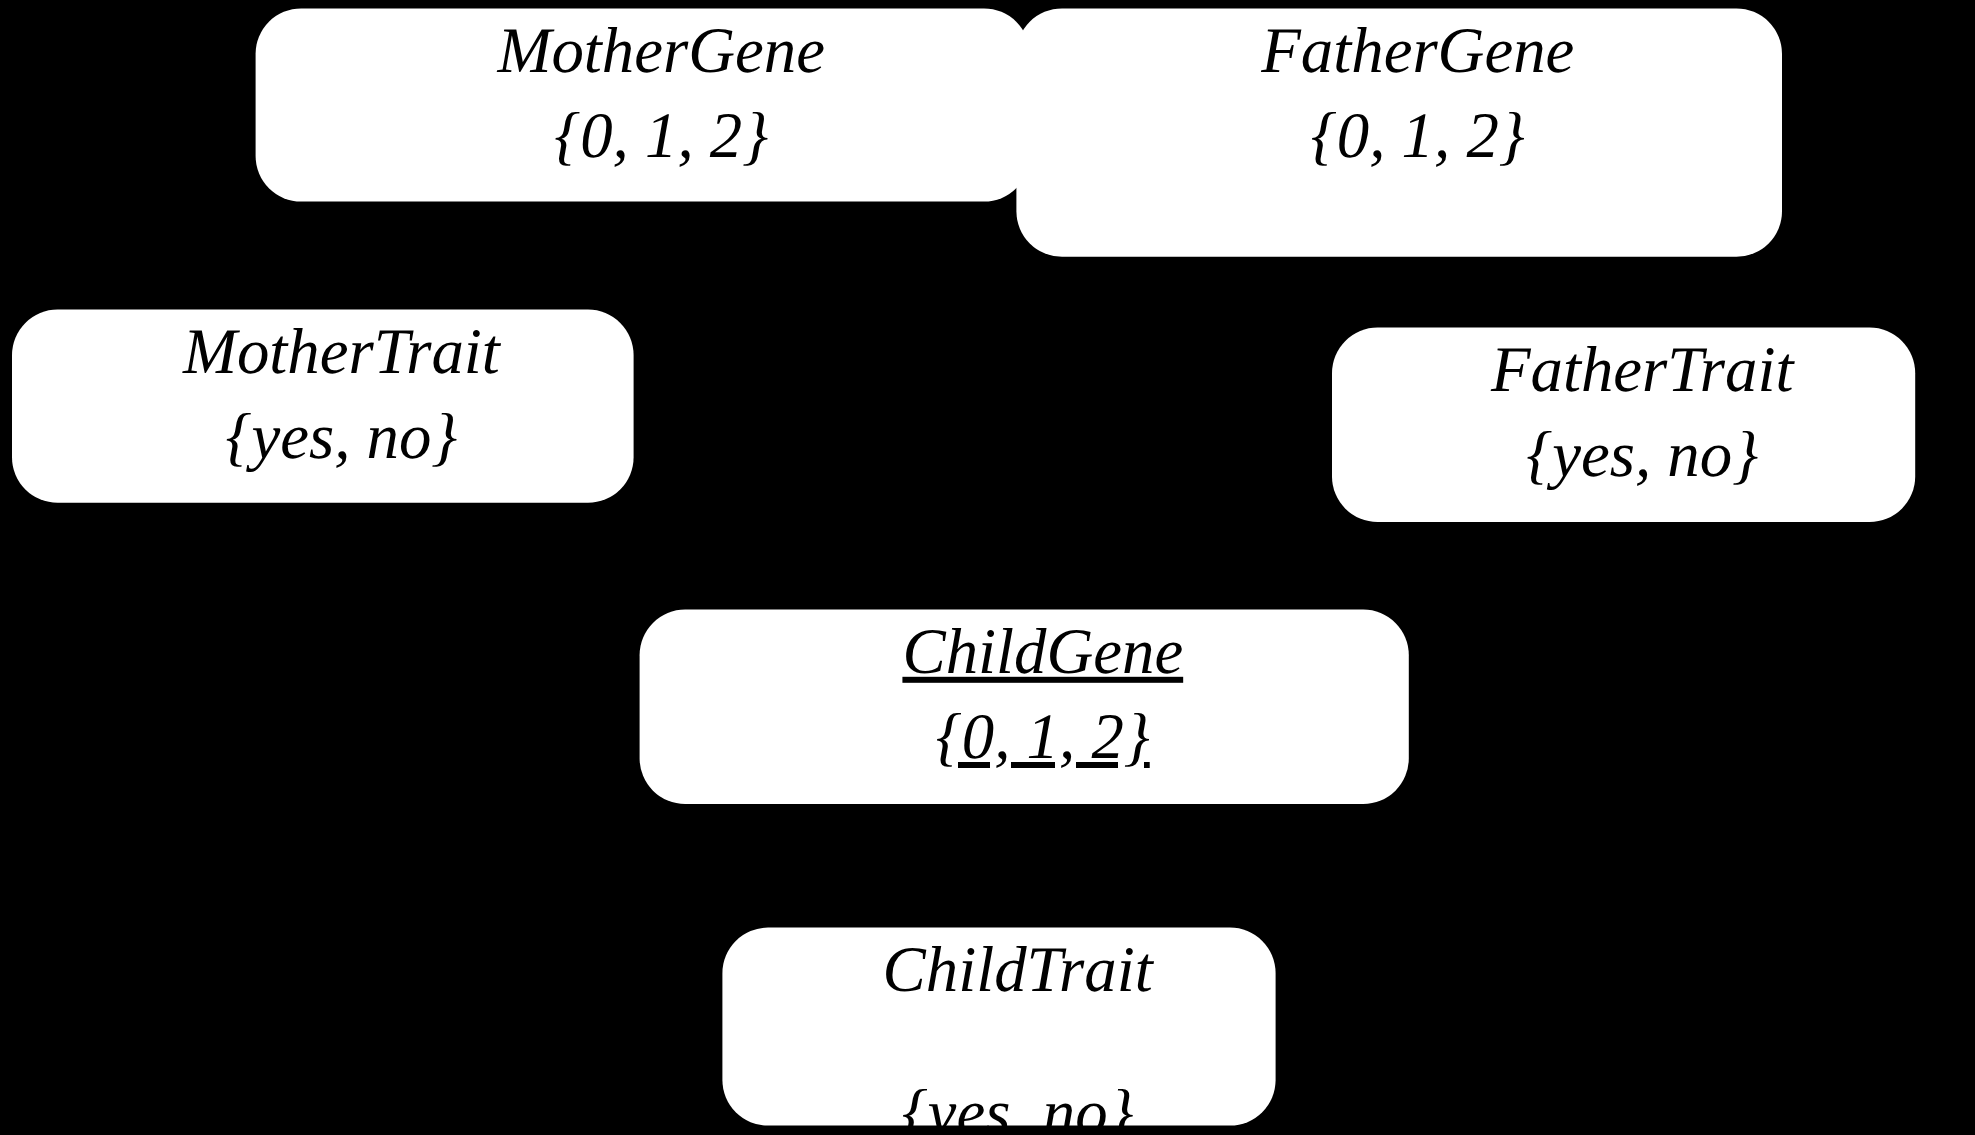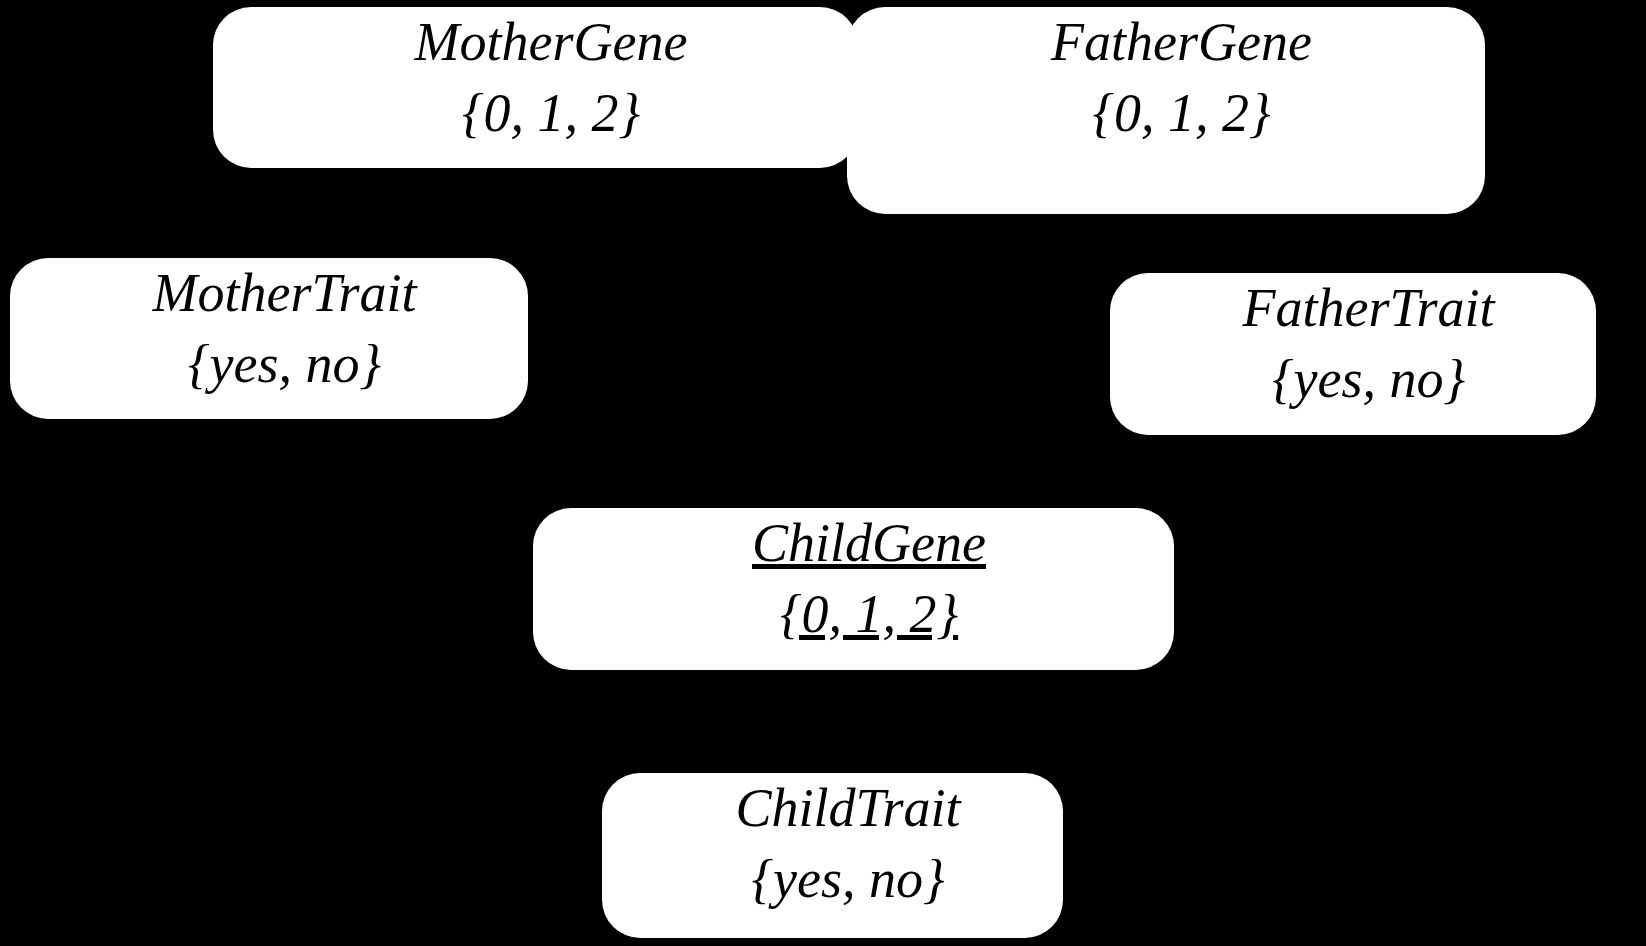--- a/index.html
+++ b/index.html
@@ -33,21 +33,21 @@
   .node .node-title,
   .node .node-domain {
     white-space: nowrap;
   }
   
   .node-mother-gene  { left: 213px;  top: 7px;   width: 614px; height: 161px; }
   .node-father-gene  { left: 847px;  top: 7px;   width: 607px; height: 207px; }
   .node-mother-trait { left: 10px;   top: 258px; width: 487px; height: 161px; }
   .node-father-trait { left: 1110px; top: 258px; width: 455px; height: 162px; margin-top: 15px; }
   .node-child-gene   { left: 533px;  top: 508px; width: 610px; height: 162px; text-decoration: underline; }
-  .node-child-trait  { left: 602px;  top: 773px; width: 430px; height: 165px; }
+  .node-child-trait  { left: 602px;  top: 773px; width: 430px; height: 165px; gap: 48px; }
 </style>
 </head>
 <body>
 
 <div class="canvas">
 
   <div class="node node-mother-gene">
     <div class="node-title">MotherGene</div>
     <div class="node-domain">{0, 1, 2}</div>
   </div>

